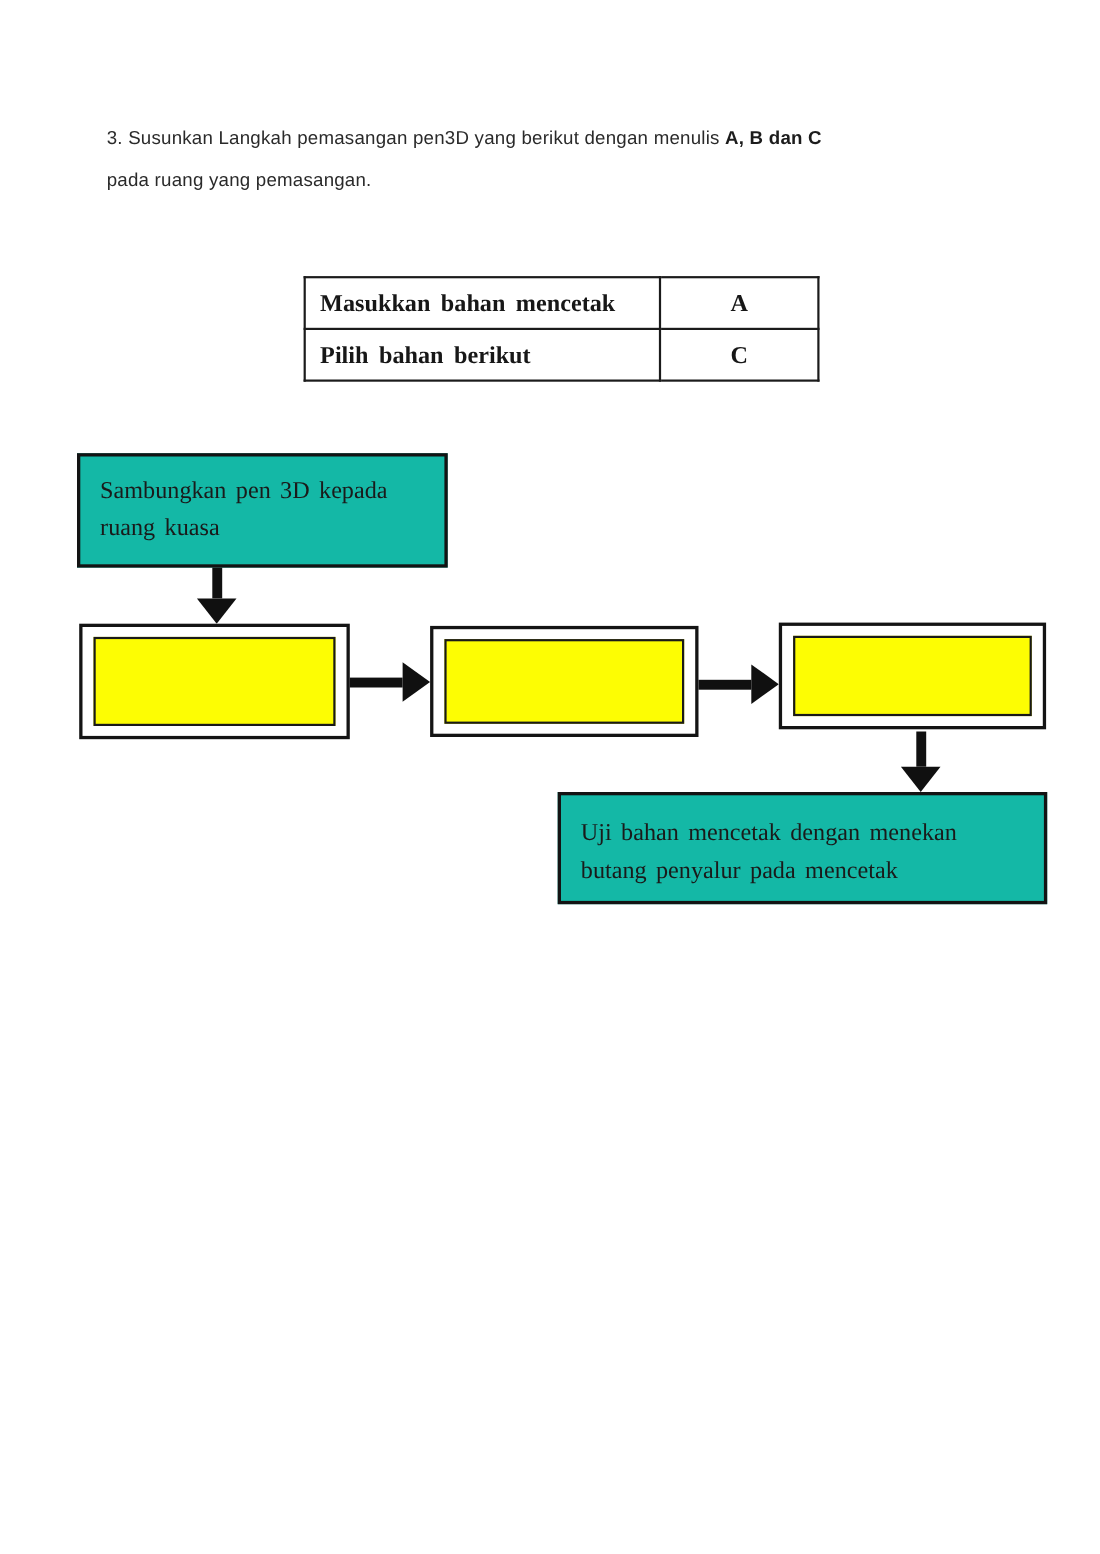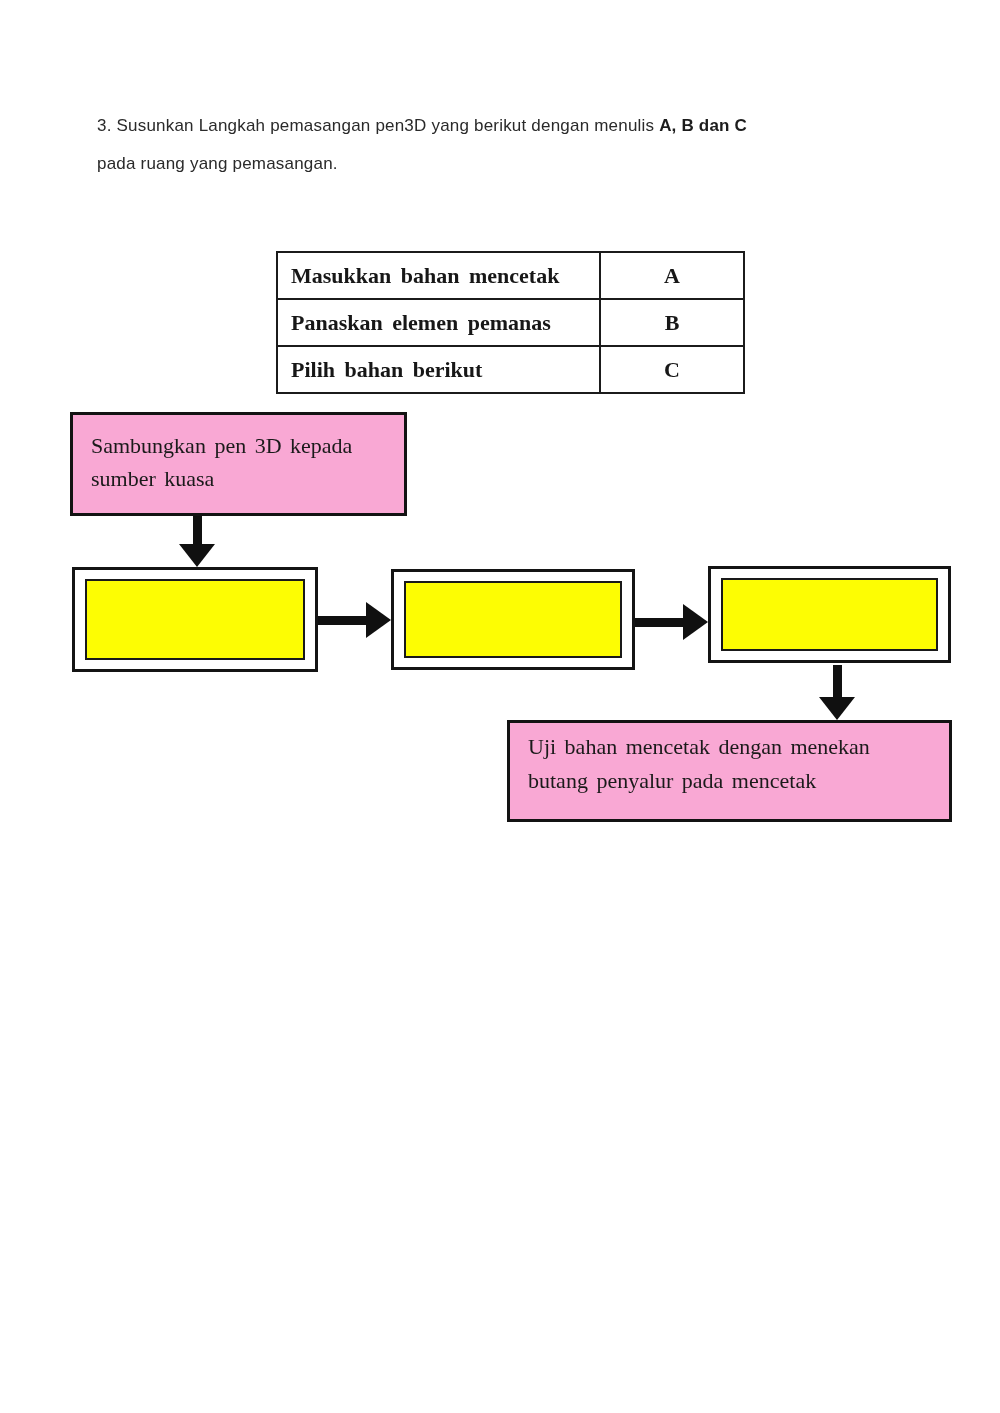--- a/index.html
+++ b/index.html
@@ -49,30 +49,30 @@
   }
   .steps-table .letter-cell {
     text-align: center;
     font-weight: bold;
   }
 
   
   .flow-box {
     position: absolute;
     border: 3px solid #131313;
-    background: #f9a8d4;
+    background: #14b8a6;
     font-family: "Liberation Serif", serif;
     font-size: 22px;
     color: #1a1a1a;
     line-height: 33px;
     word-spacing: 3px;
     box-sizing: border-box;
   }
   .start-box { left: 70px; top: 412px; width: 337px; height: 104px; padding: 14px 10px 0 18px; }
-  .end-box   { left: 507px; top: 720px; width: 445px; height: 102px; padding: 7px 10px 0 18px; line-height: 34px; }
+  .end-box   { left: 507px; top: 720px; width: 445px; height: 102px; padding: 17px 10px 0 18px; line-height: 34px; }
 
   
   .answer-outer {
     position: absolute;
     border: 3px solid #141414;
     background: #ffffff;
     box-sizing: border-box;
     padding: 9px 10px;
     display: flex;
   }
@@ -165,33 +165,29 @@
     <p class="q-line second">pada ruang yang pemasangan.</p>
   </div>
 
   <table class="steps-table">
     <tbody>
       <tr>
         <td class="step-cell">Masukkan bahan mencetak</td>
         <td class="letter-cell">A</td>
       </tr>
       <tr>
-        <td class="step-cell">Panaskan elemen pemanas</td>
-        <td class="letter-cell">B</td>
-      </tr>
-      <tr>
         <td class="step-cell">Pilih bahan berikut</td>
         <td class="letter-cell">C</td>
       </tr>
     </tbody>
   </table>
 
   <div class="flow-box start-box">
     <div>Sambungkan pen 3D kepada</div>
-    <div>sumber kuasa</div>
+    <div>ruang kuasa</div>
   </div>
 
   <div class="arrow-down d1">
     <div class="stem"></div>
     <div class="head"></div>
   </div>
 
   <div class="answer-outer a1">
     <input class="answer-input" type="text" value="" style="">
   </div>

